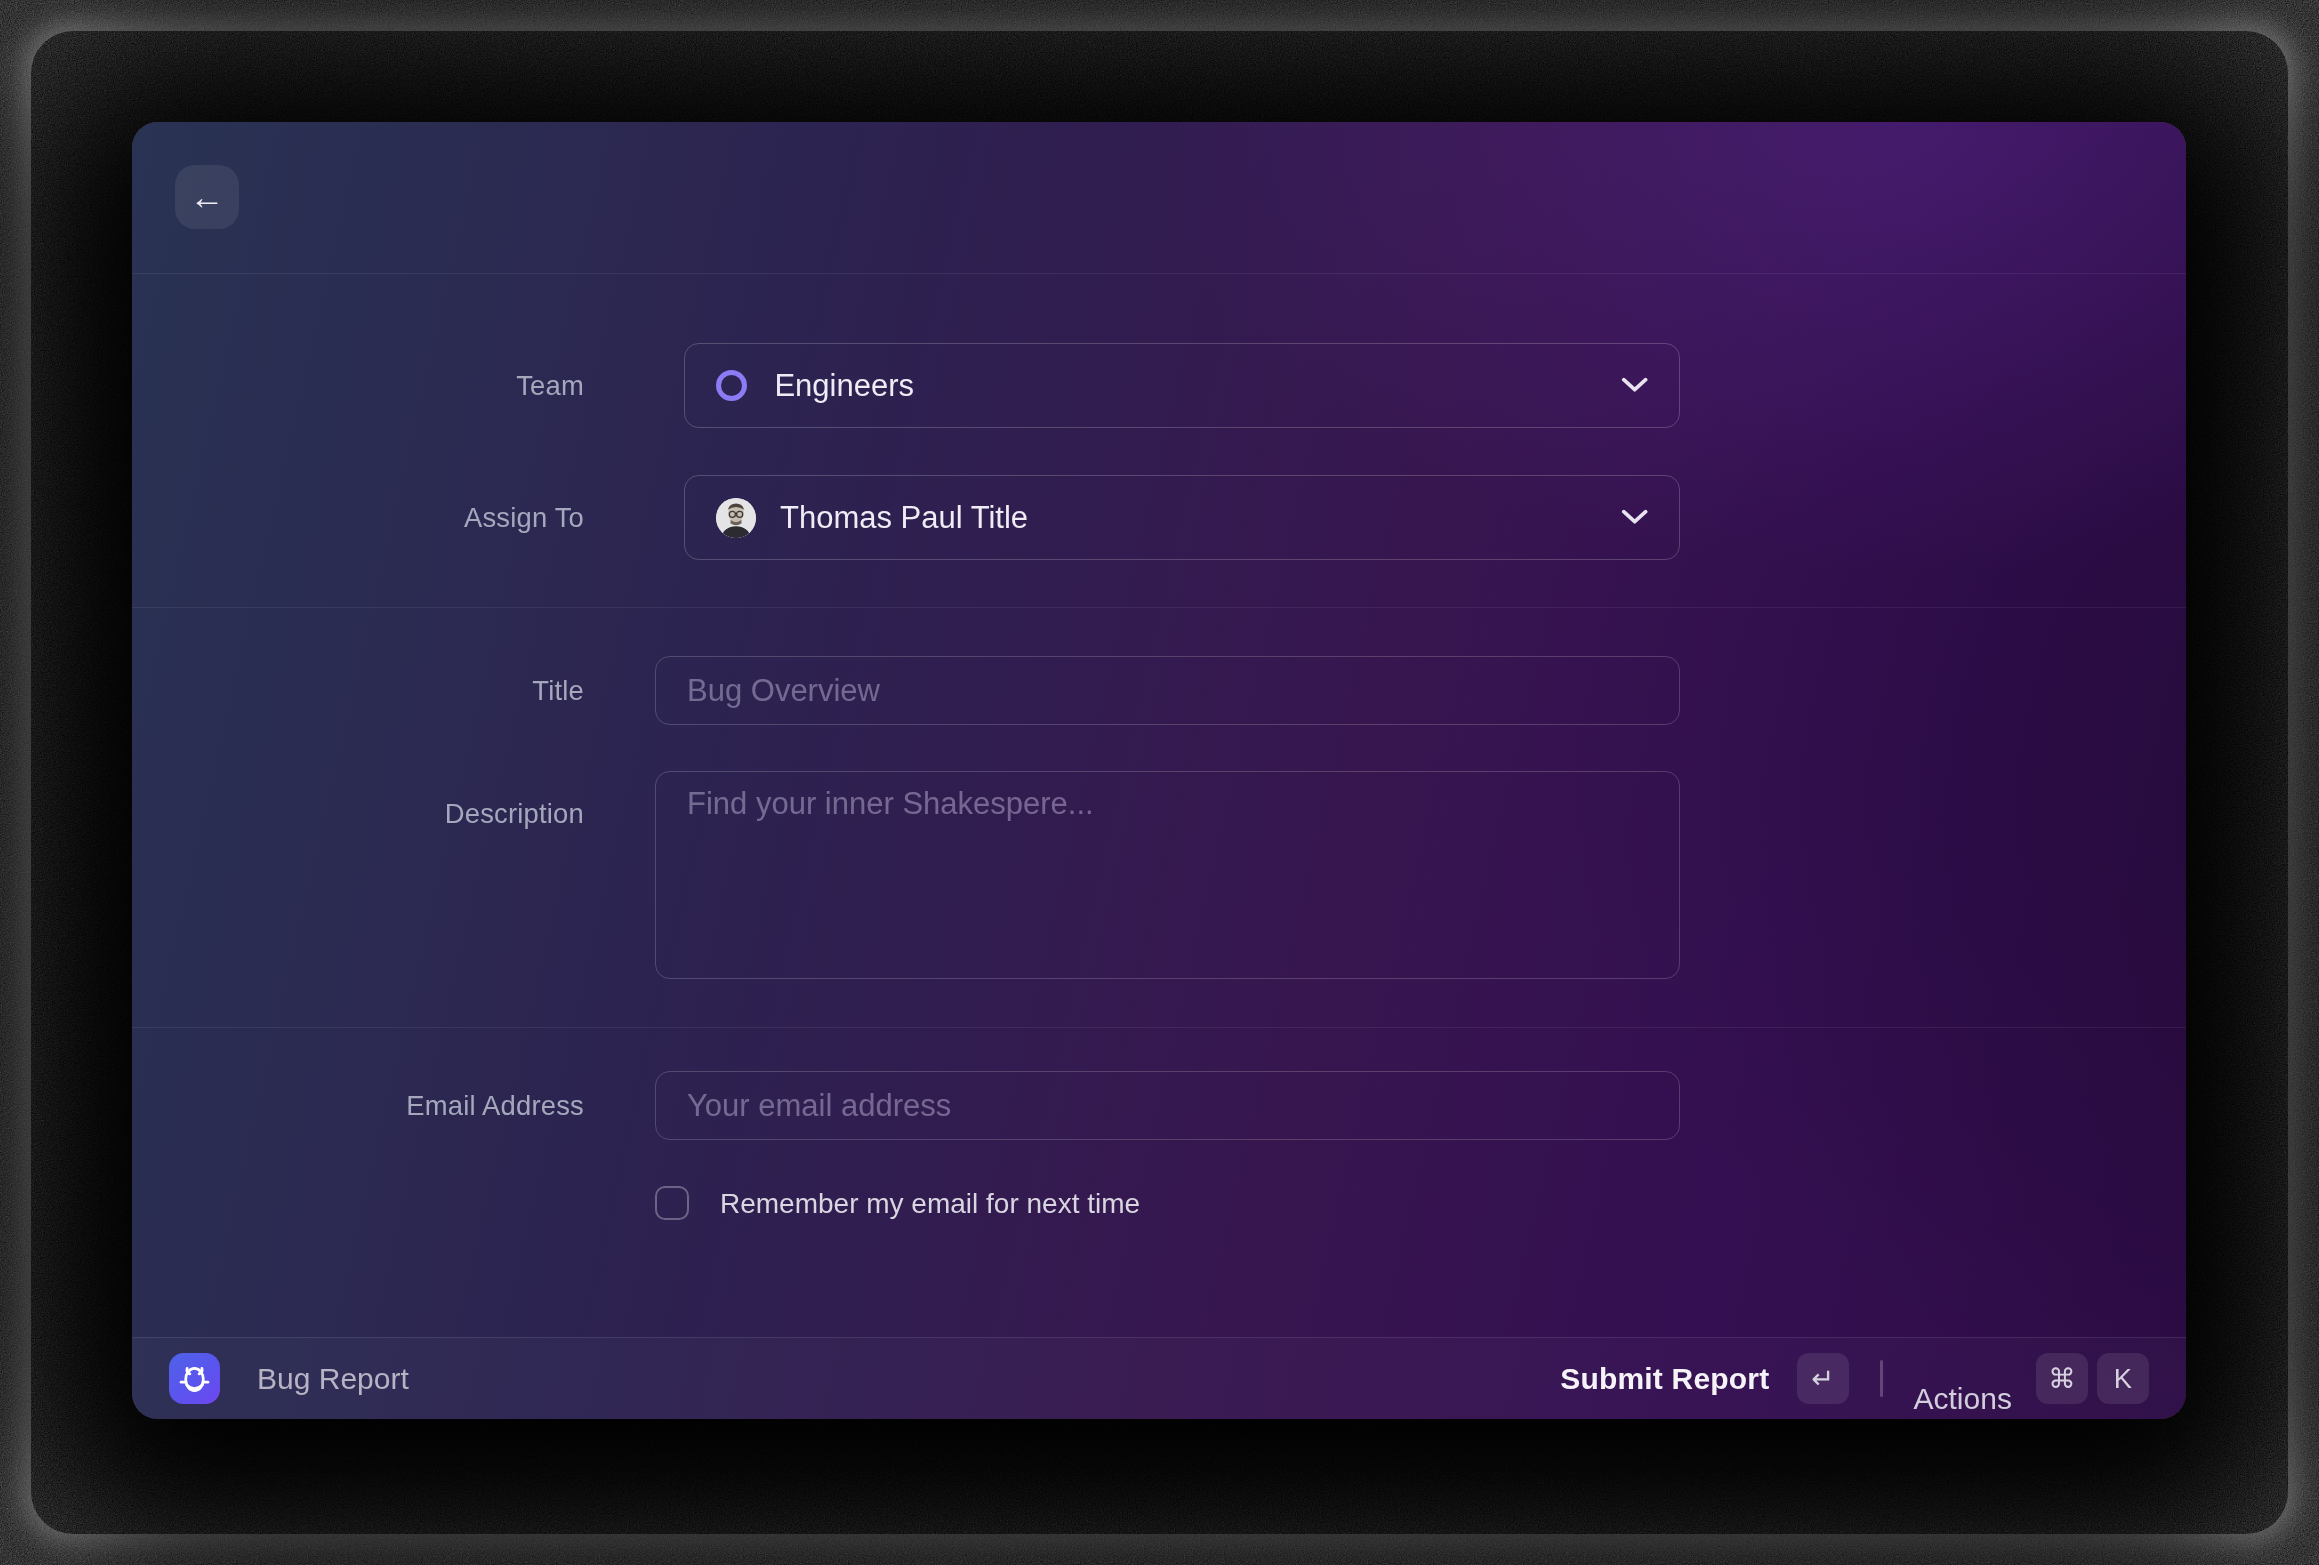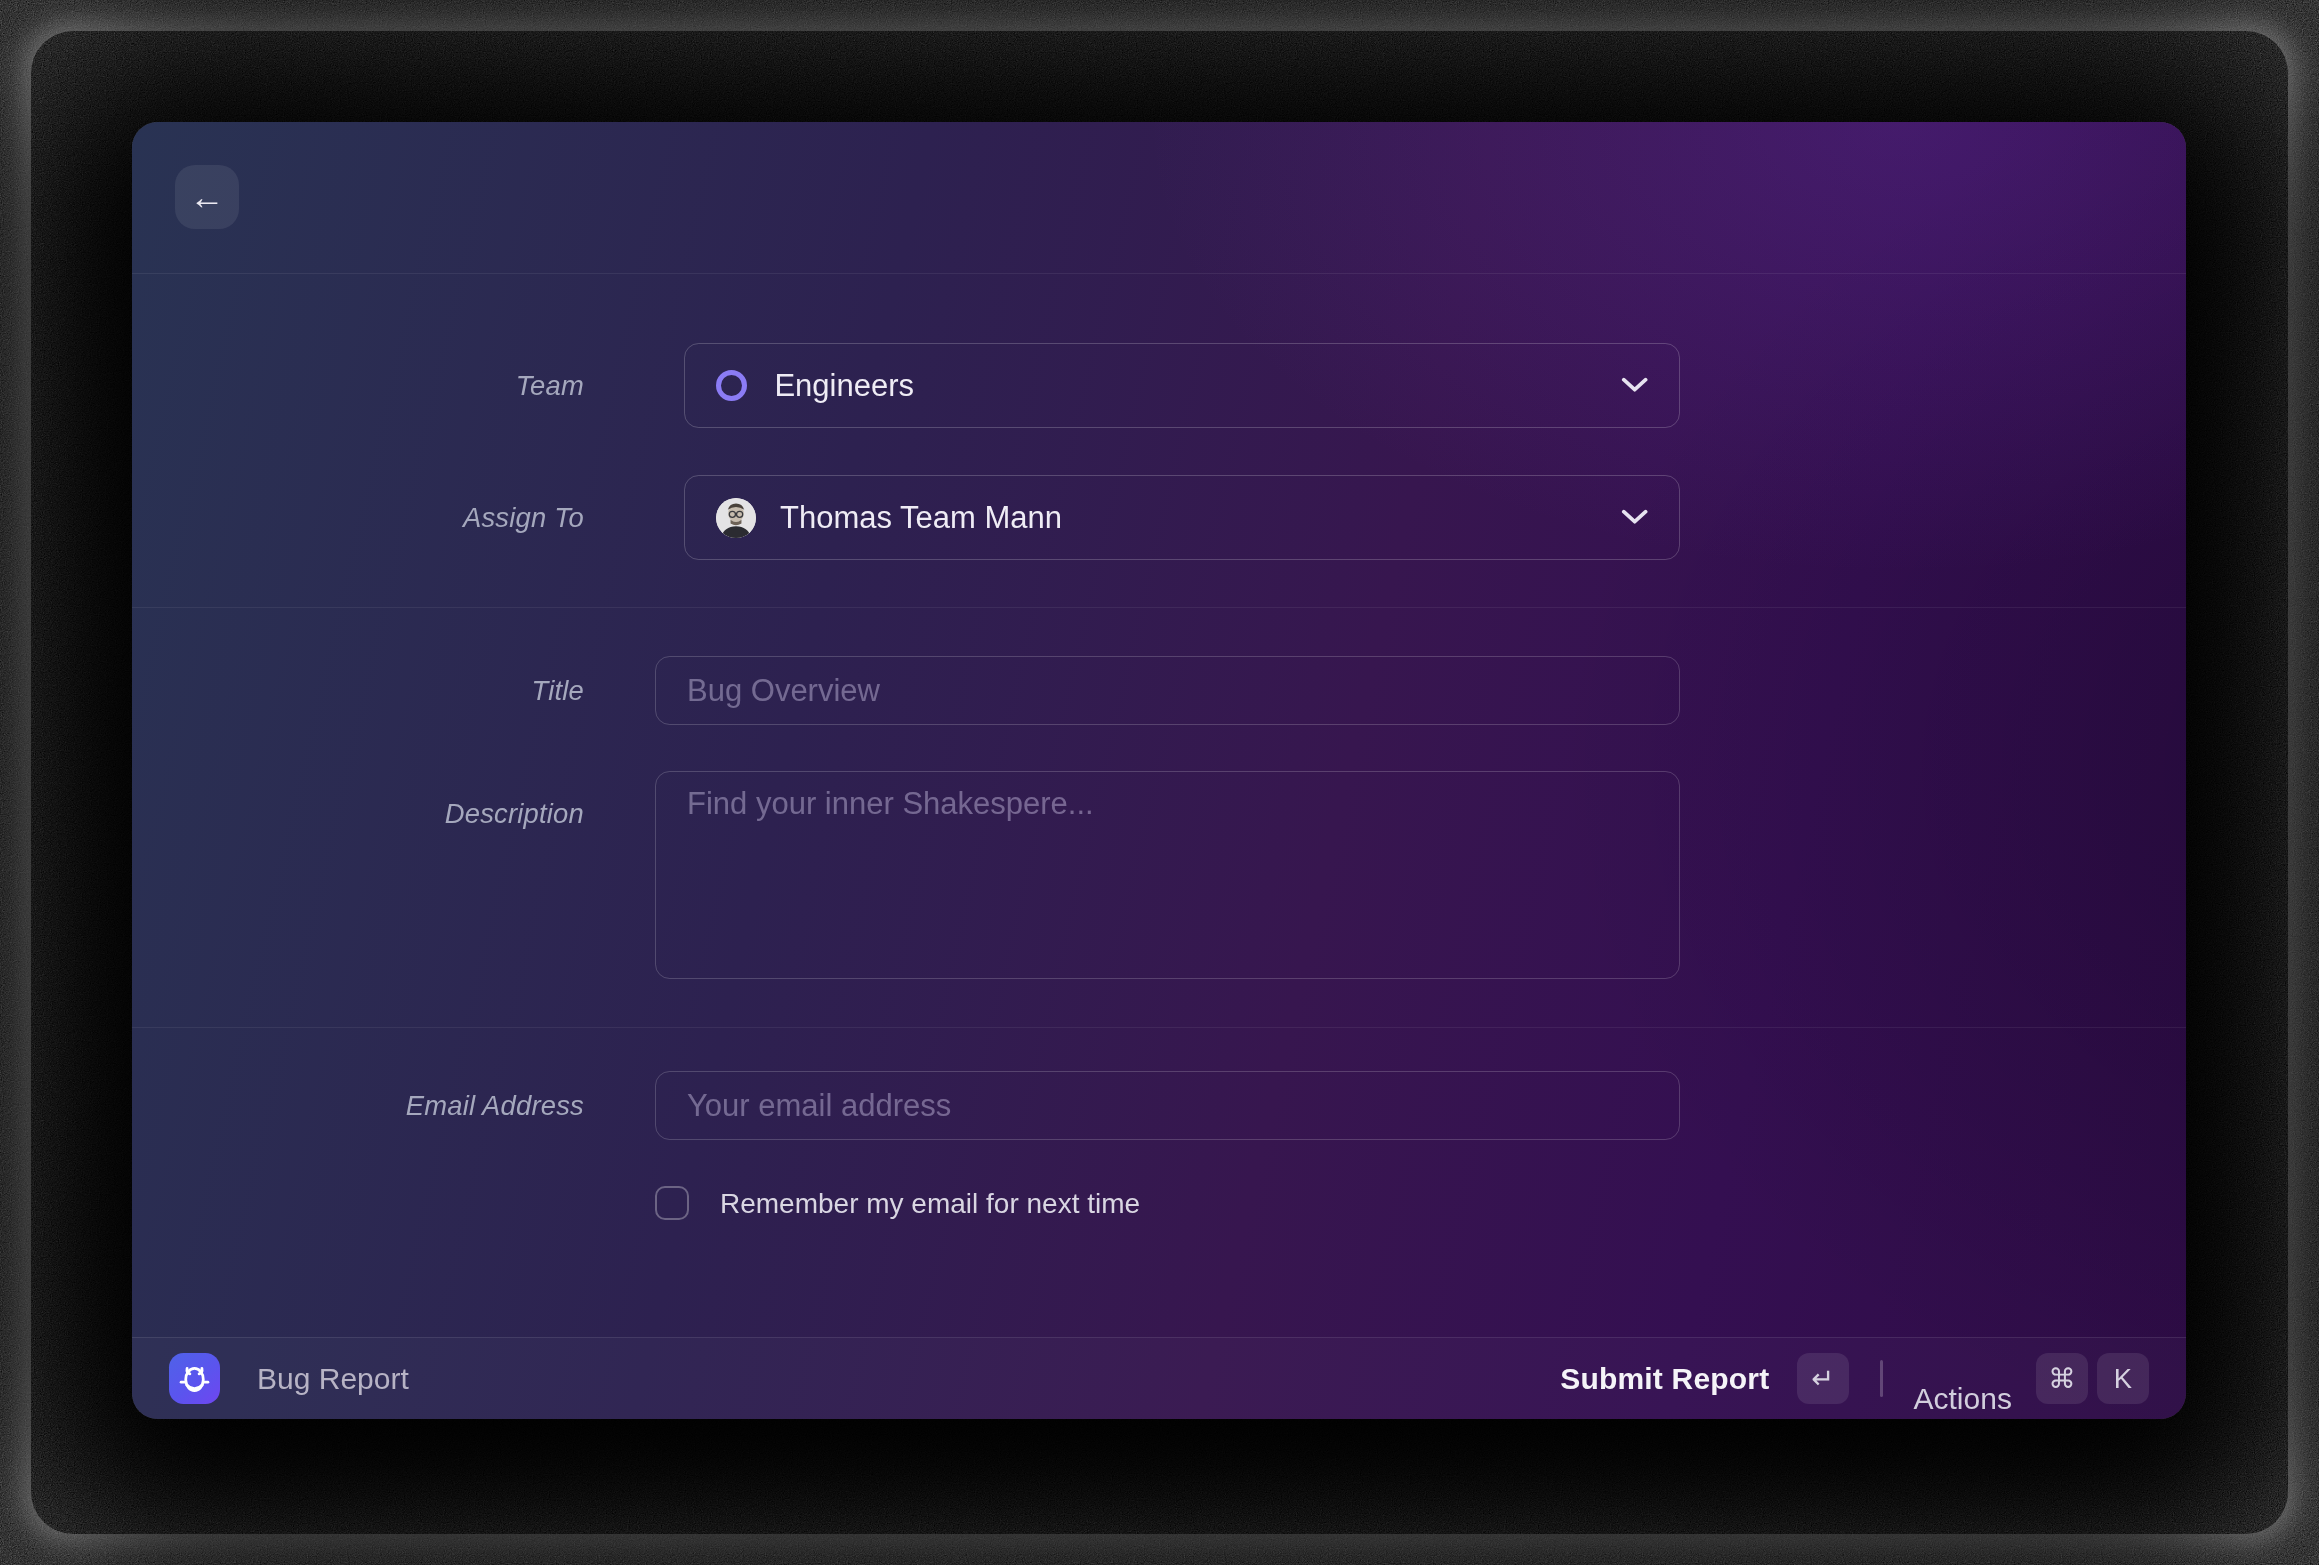--- a/index.html
+++ b/index.html
@@ -40,21 +40,21 @@
     display: flex; align-items: center; justify-content: center;
     color: #eceaf2; font-size: 35px; cursor: pointer;
   }
 
   
   .section { border-bottom: 1.8px solid rgba(255,255,255,0.065); }
   .section.last { border-bottom: none; }
   .row { display: grid; grid-template-columns: 452px 1025px; column-gap: 71px; align-items: center; }
   .row.top-align { align-items: start; }
   .f-label {
-    text-align: right; color: #a5a8bd; font-size: 27.4px; letter-spacing: 0.2px; font-style: italic;
+    text-align: right; color: #a5a8bd; font-size: 27.4px; letter-spacing: 0.2px;
   }
   .row.top-align .f-label { padding-top: 27.4px; }
 
   .select-field {
     height: 85px; border: 1.8px solid rgba(255,255,255,0.20); border-radius: 14.6px;
     display: flex; align-items: center; padding: 0 31px; box-sizing: border-box;
     cursor: pointer;
     margin-left: 29px;
   }
   .select-value { color: #efecf5; font-size: 31px; }
@@ -163,21 +163,21 @@
             <svg width="40" height="40" viewBox="0 0 44 44">
               <circle cx="22" cy="22" r="22" fill="#e4e3e5"></circle>
               <ellipse cx="22" cy="17" rx="8.5" ry="9.5" fill="#c7bcae"></ellipse>
               <path d="M13 13 q2 -7 9 -7 q7 0 9 7 q-4 -3 -9 -3 q-5 0 -9 3 Z" fill="#4a423b"></path>
               <circle cx="18" cy="18" r="3.4" fill="none" stroke="#3a3a3e" stroke-width="1.4"></circle>
               <circle cx="26" cy="18" r="3.4" fill="none" stroke="#3a3a3e" stroke-width="1.4"></circle>
               <path d="M16 24 q6 5 12 0 l0 4 q-6 4 -12 0 Z" fill="#6d6257"></path>
               <path d="M5 44 q4 -13 17 -13 q13 0 17 13 Z" fill="#2b2b31"></path>
             </svg>
           </span>
-          <span class="select-value">Thomas Team Mann</span>
+          <span class="select-value">Thomas Paul Title</span>
           <span class="chevron">
             <svg width="27.4" height="18.3" viewBox="0 0 30 20">
                 <polyline points="3,4 15,15 27,4" fill="none" stroke="#e7e3f0" stroke-width="4" stroke-linecap="round" stroke-linejoin="round"></polyline>
               </svg>
           </span>
         </div>
       </div>
     </div>
 
     <div class="section sec-b">

